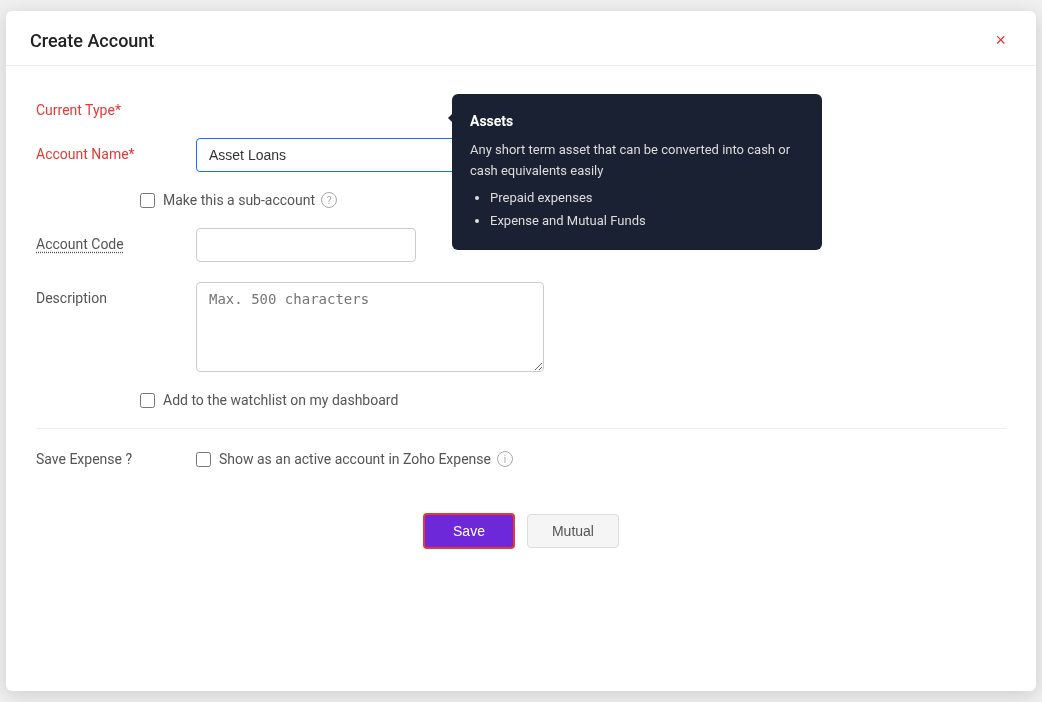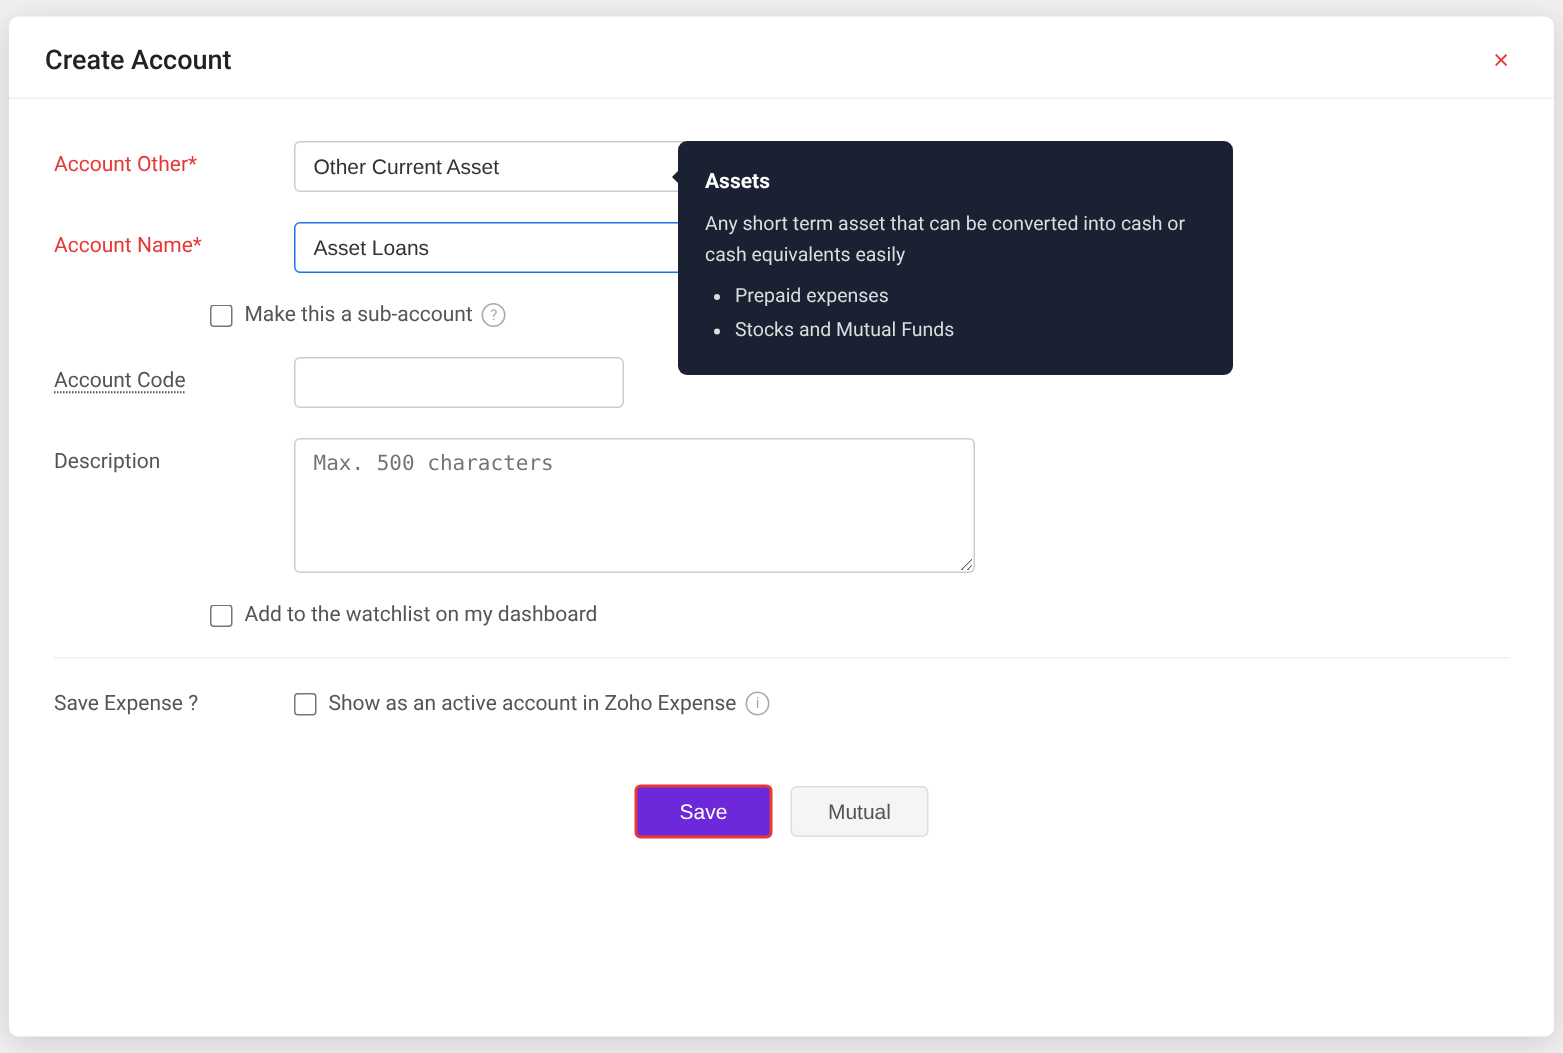--- a/index.html
+++ b/index.html
@@ -106,21 +106,21 @@
       border-radius: 4px;
       font-size: 14px;
       color: #333;
       outline: none;
     }
     .form-input.normal {
       border: 1px solid #ccc;
       width: 220px;
     }
     textarea.form-input {
-      width: 454px;
+      width: 348px;
       height: 90px;
       resize: vertical;
       font-size: 14px;
       color: #aaa;
       border: 1px solid #ccc;
       padding: 8px 12px;
     }
     .checkbox-row {
       display: flex;
       align-items: center;
@@ -265,34 +265,28 @@
   <div class="modal">
 
     <div class="modal-header">
       <span class="modal-title">Create Account</span>
       <button class="close-btn">×</button>
     </div>
 
     <div class="modal-body">
 
       <div class="account-type-row">
-        <div class="form-label required">Account Other*</div>
-        <div class="select-wrapper">
-          <select class="form-select">
-            <option>Other Current Asset</option>
-          </select>
-          <span class="select-arrow">▾</span>
-        </div>
+        <div class="form-label required">Current Type*</div>
 
         <div class="tooltip-box">
           <div class="tooltip-title">Assets</div>
           <div class="tooltip-text">Any short term asset that can be converted into cash or cash equivalents easily</div>
           <ul class="tooltip-list">
             <li>Prepaid expenses</li>
-            <li>Stocks and Mutual Funds</li>
+            <li>Expense and Mutual Funds</li>
           </ul>
         </div>
       </div>
 
       <div class="form-row">
         <div class="form-label required">Account Name*</div>
         <input type="text" class="form-input" value="Asset Loans" style="">
       </div>
 
       <div class="checkbox-row">

